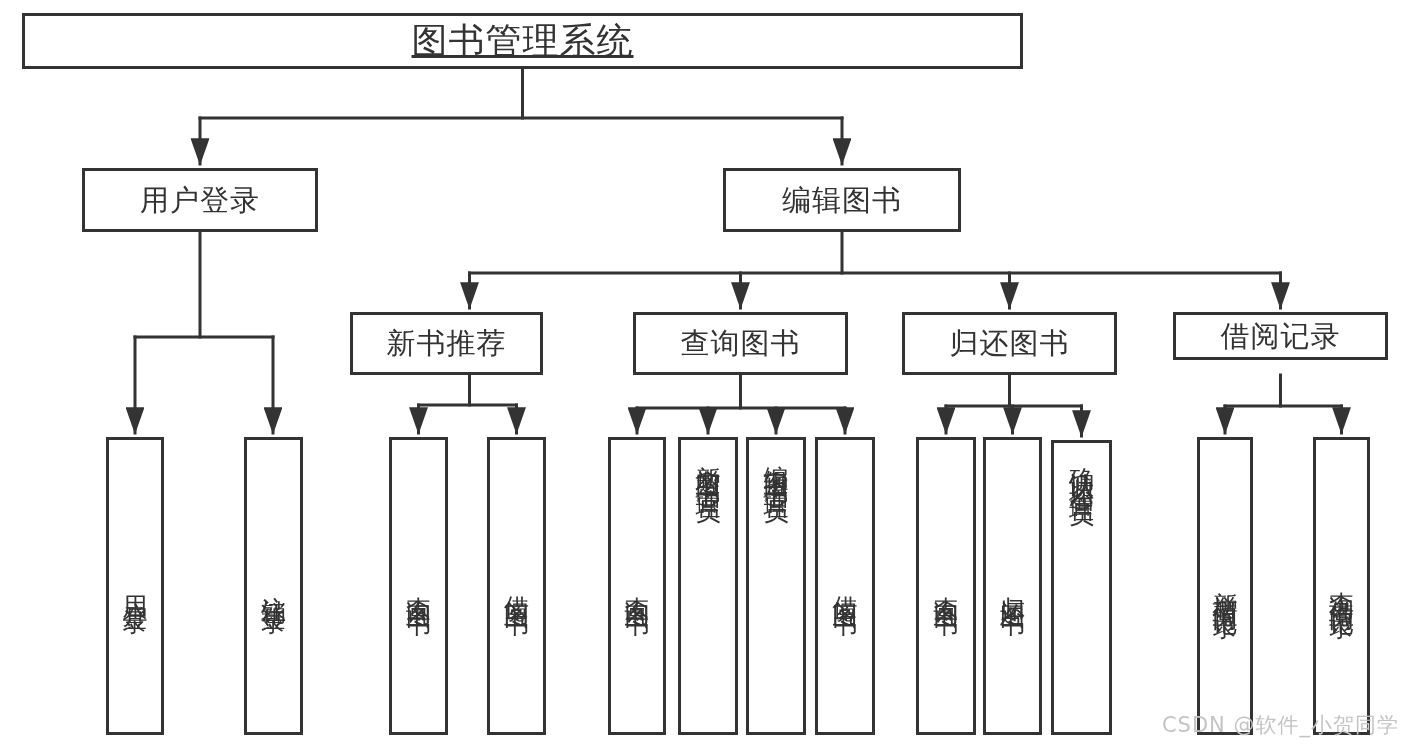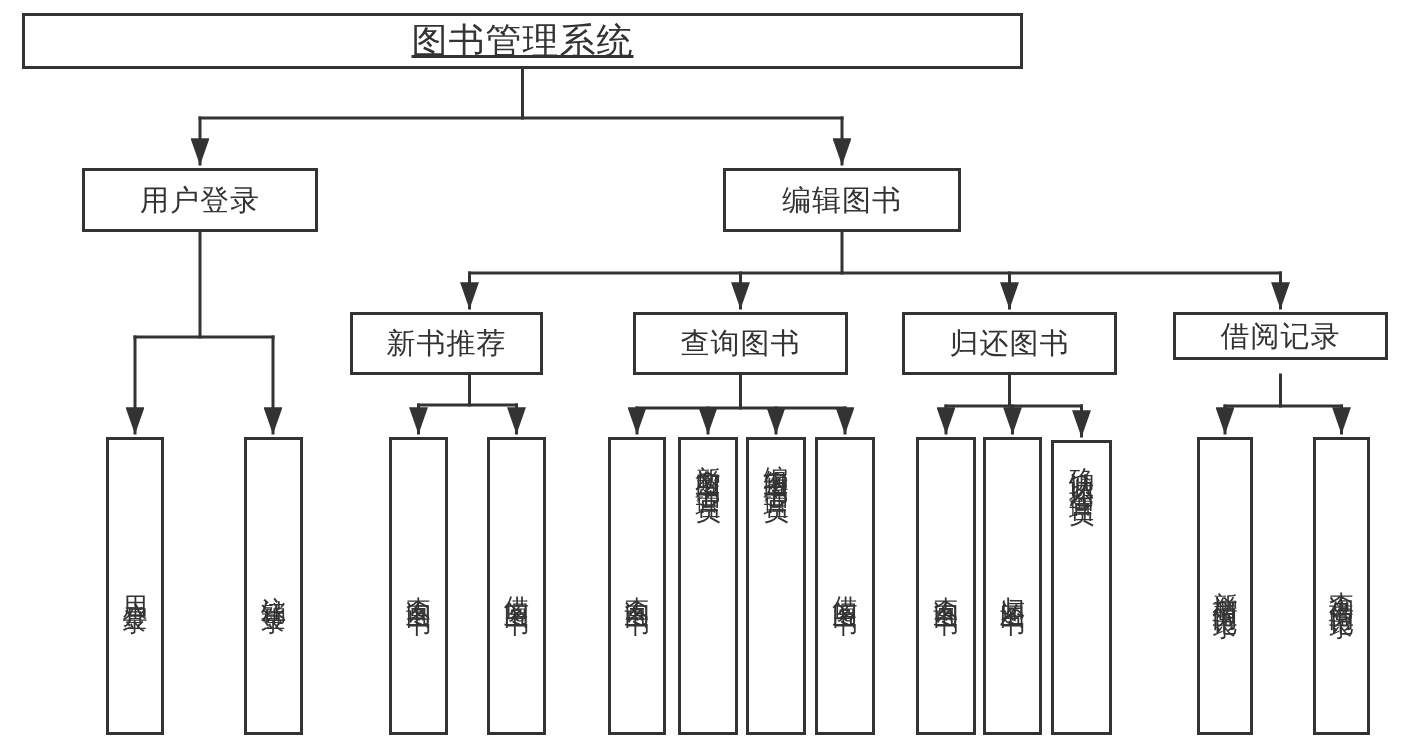--- a/index.html
+++ b/index.html
@@ -154,13 +154,14 @@
     <span>确认归还（管理员）</span>
     </div>
 
   <div class="node vnode" style="left:1197px;top:437px;width:56px;height:298px">
     <span>新增借阅记录</span>
     </div>
   <div class="node vnode" style="left:1313px;top:437px;width:57px;height:298px">
     <span>查询借阅记录</span>
     </div>
 
+  <div id="watermark">CSDN @软件_小贺同学</div>
 </div>
 
 </body></html>

